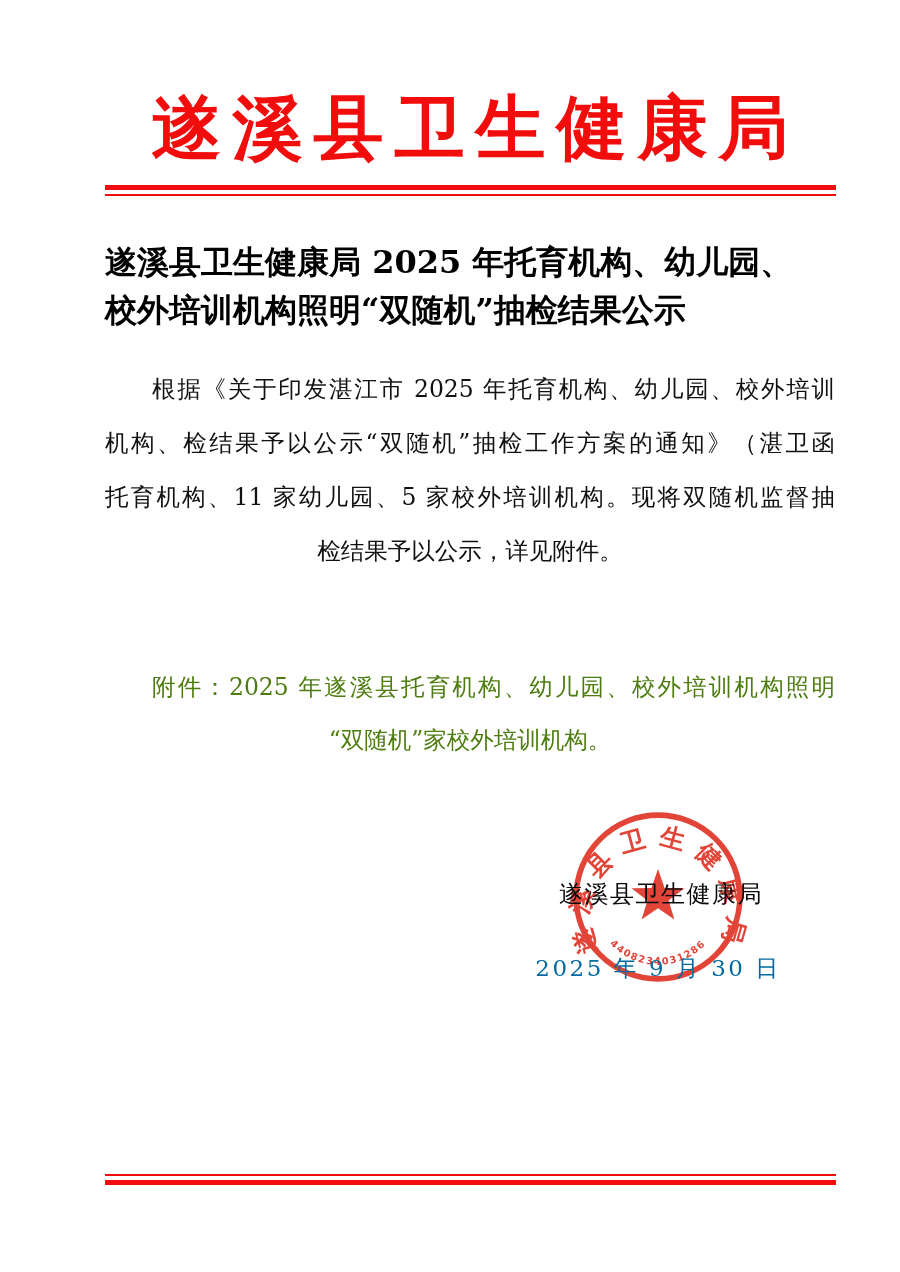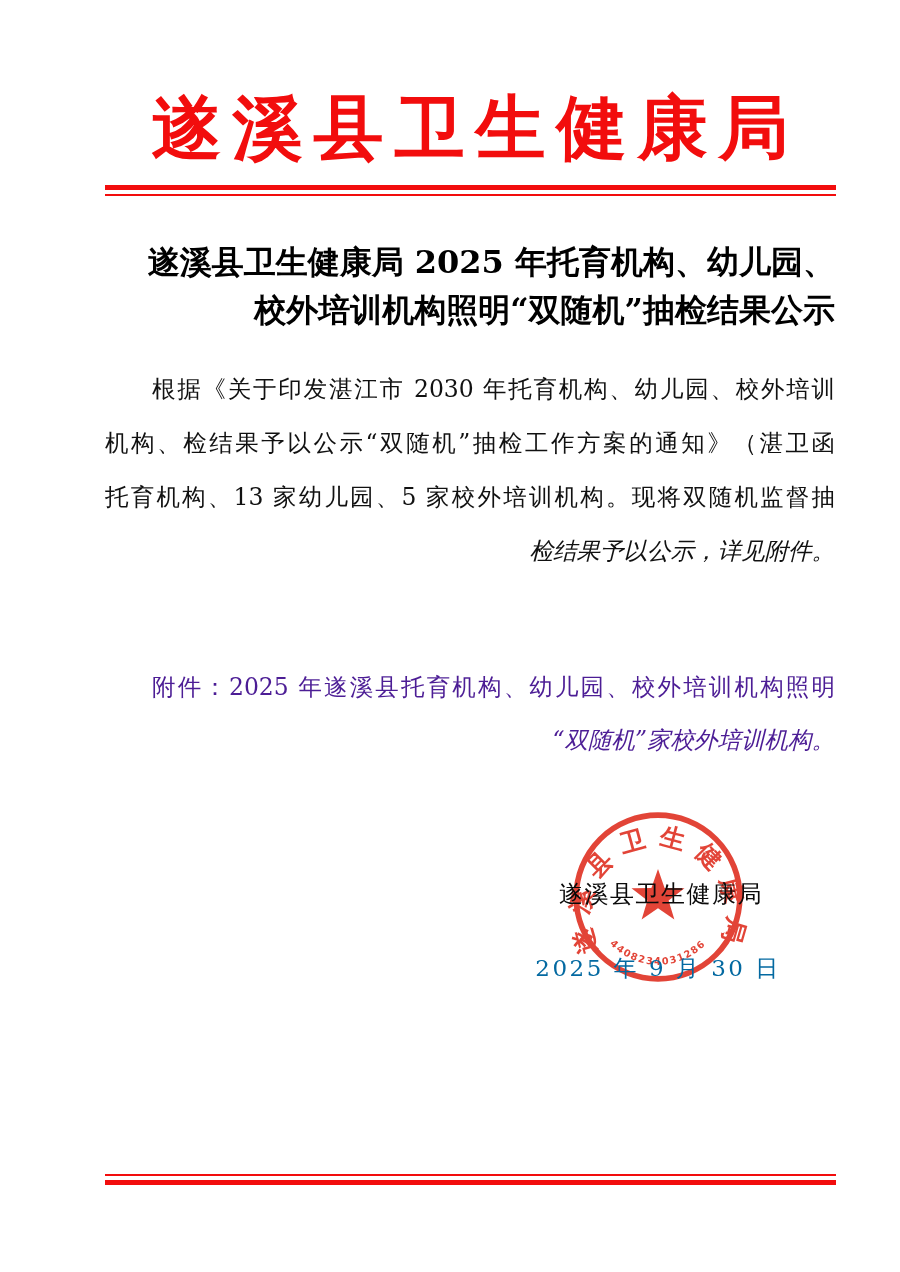--- a/index.html
+++ b/index.html
@@ -26,42 +26,42 @@
     white-space: nowrap;
   }
   .rule { position: absolute; left: 85px; width: 731px; background: #f20d0d; }
   .rule-top-thick    { top: 185px;  height: 5px; }
   .rule-top-thin     { top: 194px;  height: 2px; }
   .rule-bottom-thin  { top: 1174px; height: 2px; }
   .rule-bottom-thick { top: 1180px; height: 5px; }
   .doc-title {
     position: absolute;
     top: 238px; left: 85px; width: 730px;
-    text-align: right;
+    text-align: left;
     font-size: 32px;
     line-height: 48px;
     font-weight: bold;
     color: #000000;
   }
   .body-block {
     position: absolute;
     top: 362px; left: 85px; width: 730px;
     font-size: 23.5px;
     line-height: 54px;
     color: #111111;
   }
   .attach-block {
     position: absolute;
     top: 661px; left: 85px; width: 730px;
     font-size: 23.5px;
     line-height: 53px;
-    color: #4c1d95;
+    color: #4d7c0f;
   }
   .jline { text-align: justify; text-align-last: justify; }
-  .lline { text-align: right; font-style: italic; }
+  .lline { text-align: center; }
   .ind   { text-indent: 2em; }
   .seal-wrap {
     position: absolute;
     top: 804px; left: 545px;
     width: 186px; height: 186px;
     z-index: 1;
     opacity: 0.92;
   }
   .sig-name {
     position: absolute;
@@ -95,23 +95,23 @@
 
   <div class="rule rule-top-thick"></div>
   <div class="rule rule-top-thin"></div>
 
   <div class="doc-title">
     <div>遂溪县卫生健康局 2025 年托育机构、幼儿园、</div>
     <div>校外培训机构照明“双随机”抽检结果公示</div>
   </div>
 
   <div class="body-block">
-    <div class="jline ind">根据《关于印发湛江市 2030 年托育机构、幼儿园、校外培训</div>
+    <div class="jline ind">根据《关于印发湛江市 2025 年托育机构、幼儿园、校外培训</div>
     <div class="jline">机构、检结果予以公示“双随机”抽检工作方案的通知》（湛卫函</div>
-    <div class="jline">托育机构、13 家幼儿园、5 家校外培训机构。现将双随机监督抽</div>
+    <div class="jline">托育机构、11 家幼儿园、5 家校外培训机构。现将双随机监督抽</div>
     <div class="lline">检结果予以公示，详见附件。</div>
   </div>
 
   <div class="attach-block">
     <div class="jline ind">附件：2025 年遂溪县托育机构、幼儿园、校外培训机构照明</div>
     <div class="lline">“双随机”家校外培训机构。</div>
   </div>
 
   <div class="seal-wrap">
     <svg viewBox="-100 -100 200 200" width="186" height="186">

